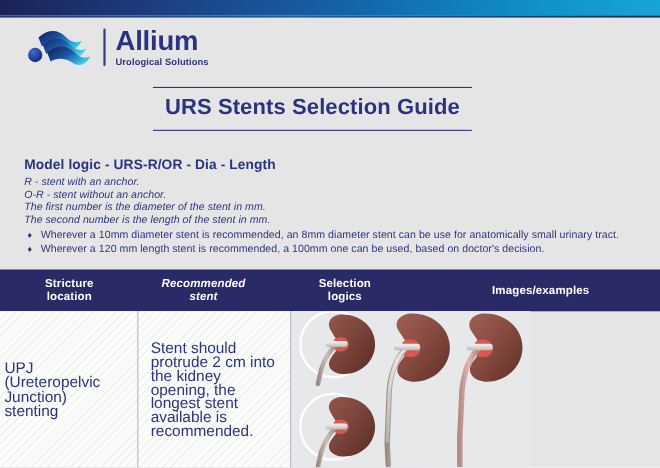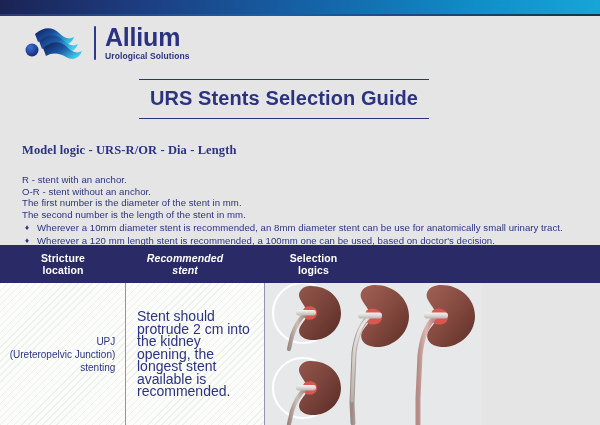--- a/index.html
+++ b/index.html
@@ -39,22 +39,22 @@
     border-top:1.6px solid #2b3380;border-bottom:1.6px solid #2b3380;
     padding:7px 0 8px 0;text-align:center;
   }
   .title{
     font-size:20px;font-weight:bold;color:#2b3380;letter-spacing:0.1px;
     white-space:nowrap;
   }
 
   
   .logic{position:absolute;left:22px;top:143px;width:560px;color:#2b3380;}
-  .logic-head{font-size:12.5px;font-weight:bold;letter-spacing:0.1px;margin-bottom:16px;font-family:Liberation Serif, serif;}
-  .logic-line{font-size:9.6px;line-height:11.6px;letter-spacing:0.05px;}
+  .logic-head{font-size:12.5px;font-weight:bold;letter-spacing:0.1px;margin-bottom:3px;}
+  .logic-line{font-size:9.6px;line-height:11.6px;letter-spacing:0.05px;font-style:italic;}
   .logic-bullet{
     font-size:9.6px;line-height:13px;letter-spacing:0.05px;
     display:flex;align-items:flex-start;margin-top:0.5px;
   }
   .logic-bullet .dia{
     flex:0 0 auto;width:12px;color:#2b3380;font-size:8px;line-height:13px;padding-left:3px;
   }
 
   
   .table{position:absolute;left:0;top:245px;width:600px;height:180px;border-radius:26px;}
@@ -80,21 +80,21 @@
     background-color:#fafcf9;
     display:flex;align-items:center;justify-content:center;
     box-sizing:border-box;
     color:#2b3380;
   }
   .td-c1{width:126px;border-right:1.2px solid #8f93b0;}
   .td-c2{width:118px;border-right:1.2px solid #8f93b0;}
   .td-c3{width:139px;border-right:1.2px solid #8f93b0;justify-content:flex-start;}
   .td-c4{width:217px;background:#e6e8ea;background-image:none;padding:0;display:block;}
 
-  .cell-center{text-align:right;font-size:10px;line-height:13px;padding:0 4px;}
+  .cell-center{text-align:left;font-size:14px;line-height:13px;padding:0 4px;}
   .cell-stent{text-align:center;font-size:9.3px;line-height:13px;}
   .cell-stent b{font-weight:bold;}
   .cell-logic{
     text-align:left;font-size:14px;line-height:12.5px;padding:0 8px 0 11px;
   }
   .row-bottom-rule{
     position:absolute;left:0;top:141px;width:383px;height:1.2px;background:#b9bccd;
   }
 
   
@@ -177,20 +177,23 @@
           <div>Recommended</div>
           <div>stent</div>
         </div>
       </div>
       <div class="th th-c3">
         <div>
           <div>Selection</div>
           <div>logics</div>
         </div>
       </div>
+      <div class="th th-c4">
+        <div>Images/examples</div>
+      </div>
     </div>
 
     <div class="tbody">
       <div class="row-bottom-rule"></div>
 
       <div class="td td-c1">
         <div class="cell-center">
           <div>UPJ</div>
             <div>(Ureteropelvic Junction)</div>
             <div>stenting</div>

